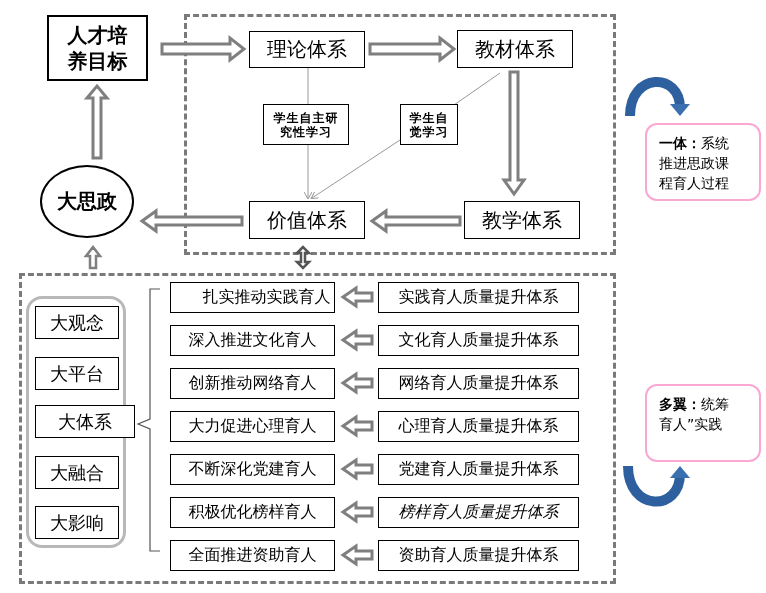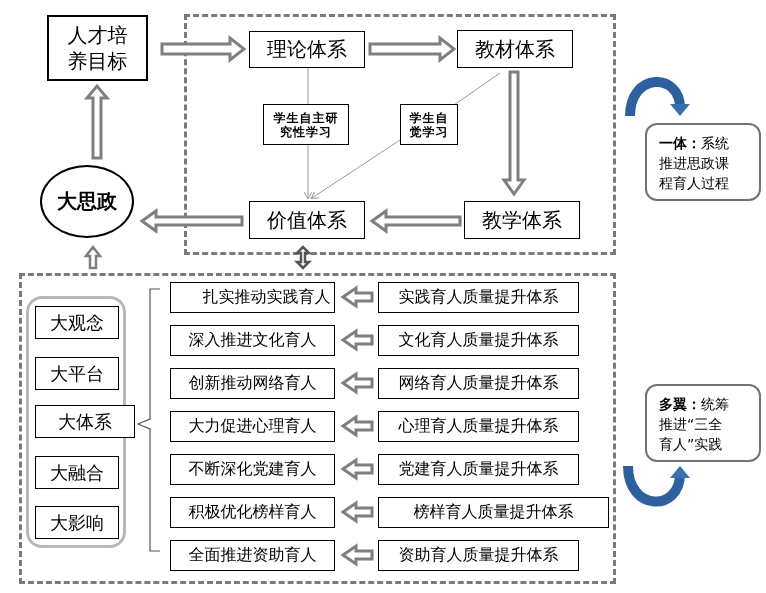--- a/index.html
+++ b/index.html
@@ -6,21 +6,21 @@
   body { width:766px; height:593px; position:relative; overflow:hidden;
          font-family:"DejaVu Sans", sans-serif; color:#000; }
   .abs { position:absolute; box-sizing:border-box; }
   .box { position:absolute; box-sizing:border-box; border:1.5px solid #000; background:#fff;
          display:flex; align-items:center; justify-content:center; text-align:center; }
   .dash { position:absolute; box-sizing:border-box; border:3px dashed #7a7a7a; }
   svg.layer { position:absolute; left:0; top:0; }
   .big { font-size:20px; }
   .mid { font-size:16px; }
   .small { font-size:12px; font-weight:bold; line-height:14px; letter-spacing:1px; }
-  .callout { position:absolute; box-sizing:border-box; border:2px solid #737373; border-radius:12px;
+  .callout { position:absolute; box-sizing:border-box; border:2px solid #f9a8d4; border-radius:12px;
              background:#fff; font-size:14px; line-height:20px; padding:8px 8px 8px 12px; }
   .callout b { font-weight:bold; }
 </style>
 </head>
 <body>
 
 <div class="dash" style="left:184px;top:14px;width:432px;height:241px;"></div>
 <div class="dash" style="left:19px;top:273px;width:597px;height:311px;"></div>
 
 <svg class="layer" width="766" height="593">
@@ -82,21 +82,21 @@
   <g>
     <path d="M630,116 C630,72 680,72 680,108" fill="none" stroke="#2e5f9e" stroke-width="10"></path>
     <path d="M670,104 L690,104 L680,116 Z" fill="#3a6fb0"></path>
   </g>
   <g>
     <path d="M628,466 C628,512 680,512 680,474" fill="none" stroke="#2e5f9e" stroke-width="10"></path>
     <path d="M670,478 L690,478 L680,466 Z" fill="#3a6fb0"></path>
   </g>
 </svg>
 
-<div class="box big" style="left:47px;top:15px;width:101px;height:66px;font-weight:normal;line-height:26px;flex-direction:column;border-width:2px;">
+<div class="box big" style="left:47px;top:15px;width:101px;height:66px;font-weight:bold;line-height:26px;flex-direction:column;border-width:2px;">
   <div>人才培</div>
   <div>养目标</div>
 </div>
 
 <div class="abs" style="left:40px;top:165px;width:94px;height:73px;border:2px solid #000;border-radius:50%;display:flex;align-items:center;justify-content:center;font-size:20px;font-weight:bold;">
   <span>大思政</span>
 </div>
 
 <div class="box big" style="left:249px;top:31px;width:116px;height:37px;">
   <span>理论体系</span>
@@ -120,21 +120,20 @@
   <div>觉学习</div>
 </div>
 
 <div class="callout" style="left:645px;top:123px;width:116px;height:78px;">
   <div><b>一体：</b><span>系统</span></div>
   <div>推进思政课</div>
   <div>程育人过程</div>
 </div>
 <div class="callout" style="left:645px;top:384px;width:116px;height:78px;">
   <div><b>多翼：</b><span>统筹</span></div>
-  <div>推进“三全</div>
   <div>育人”实践</div>
 </div>
 
 <div class="abs" style="left:26px;top:296px;width:100px;height:252px;border:3px solid #b8b8b8;border-radius:16px;"></div>
 <div id="pillars">
     <div class="box" style="left: 35px; top: 306px; width: 84px; height: 33px; font-size: 18px;">
       <span>大观念</span>
     </div>
     <div class="box" style="left: 35px; top: 357px; width: 84px; height: 33px; font-size: 18px;">
       <span>大平台</span>
@@ -181,19 +180,19 @@
     </div>
     <div class="box mid" style="left: 378px; top: 368px; width: 201px; height: 31px;">
       <span>网络育人质量提升体系</span>
     </div>
     <div class="box mid" style="left: 378px; top: 411px; width: 201px; height: 31px;">
       <span>心理育人质量提升体系</span>
     </div>
     <div class="box mid" style="left: 378px; top: 454px; width: 201px; height: 31px; text-align: right;">
       <span>党建育人质量提升体系</span>
     </div>
-    <div class="box mid" style="left: 378px; top: 497px; width: 231px; height: 31px;">
+    <div class="box mid" style="left: 378px; top: 497px; width: 201px; height: 31px; font-style: italic;">
       <span>榜样育人质量提升体系</span>
     </div>
     <div class="box mid" style="left: 378px; top: 540px; width: 201px; height: 31px;">
       <span>资助育人质量提升体系</span>
     </div>
   </div>
 
 </body></html>

